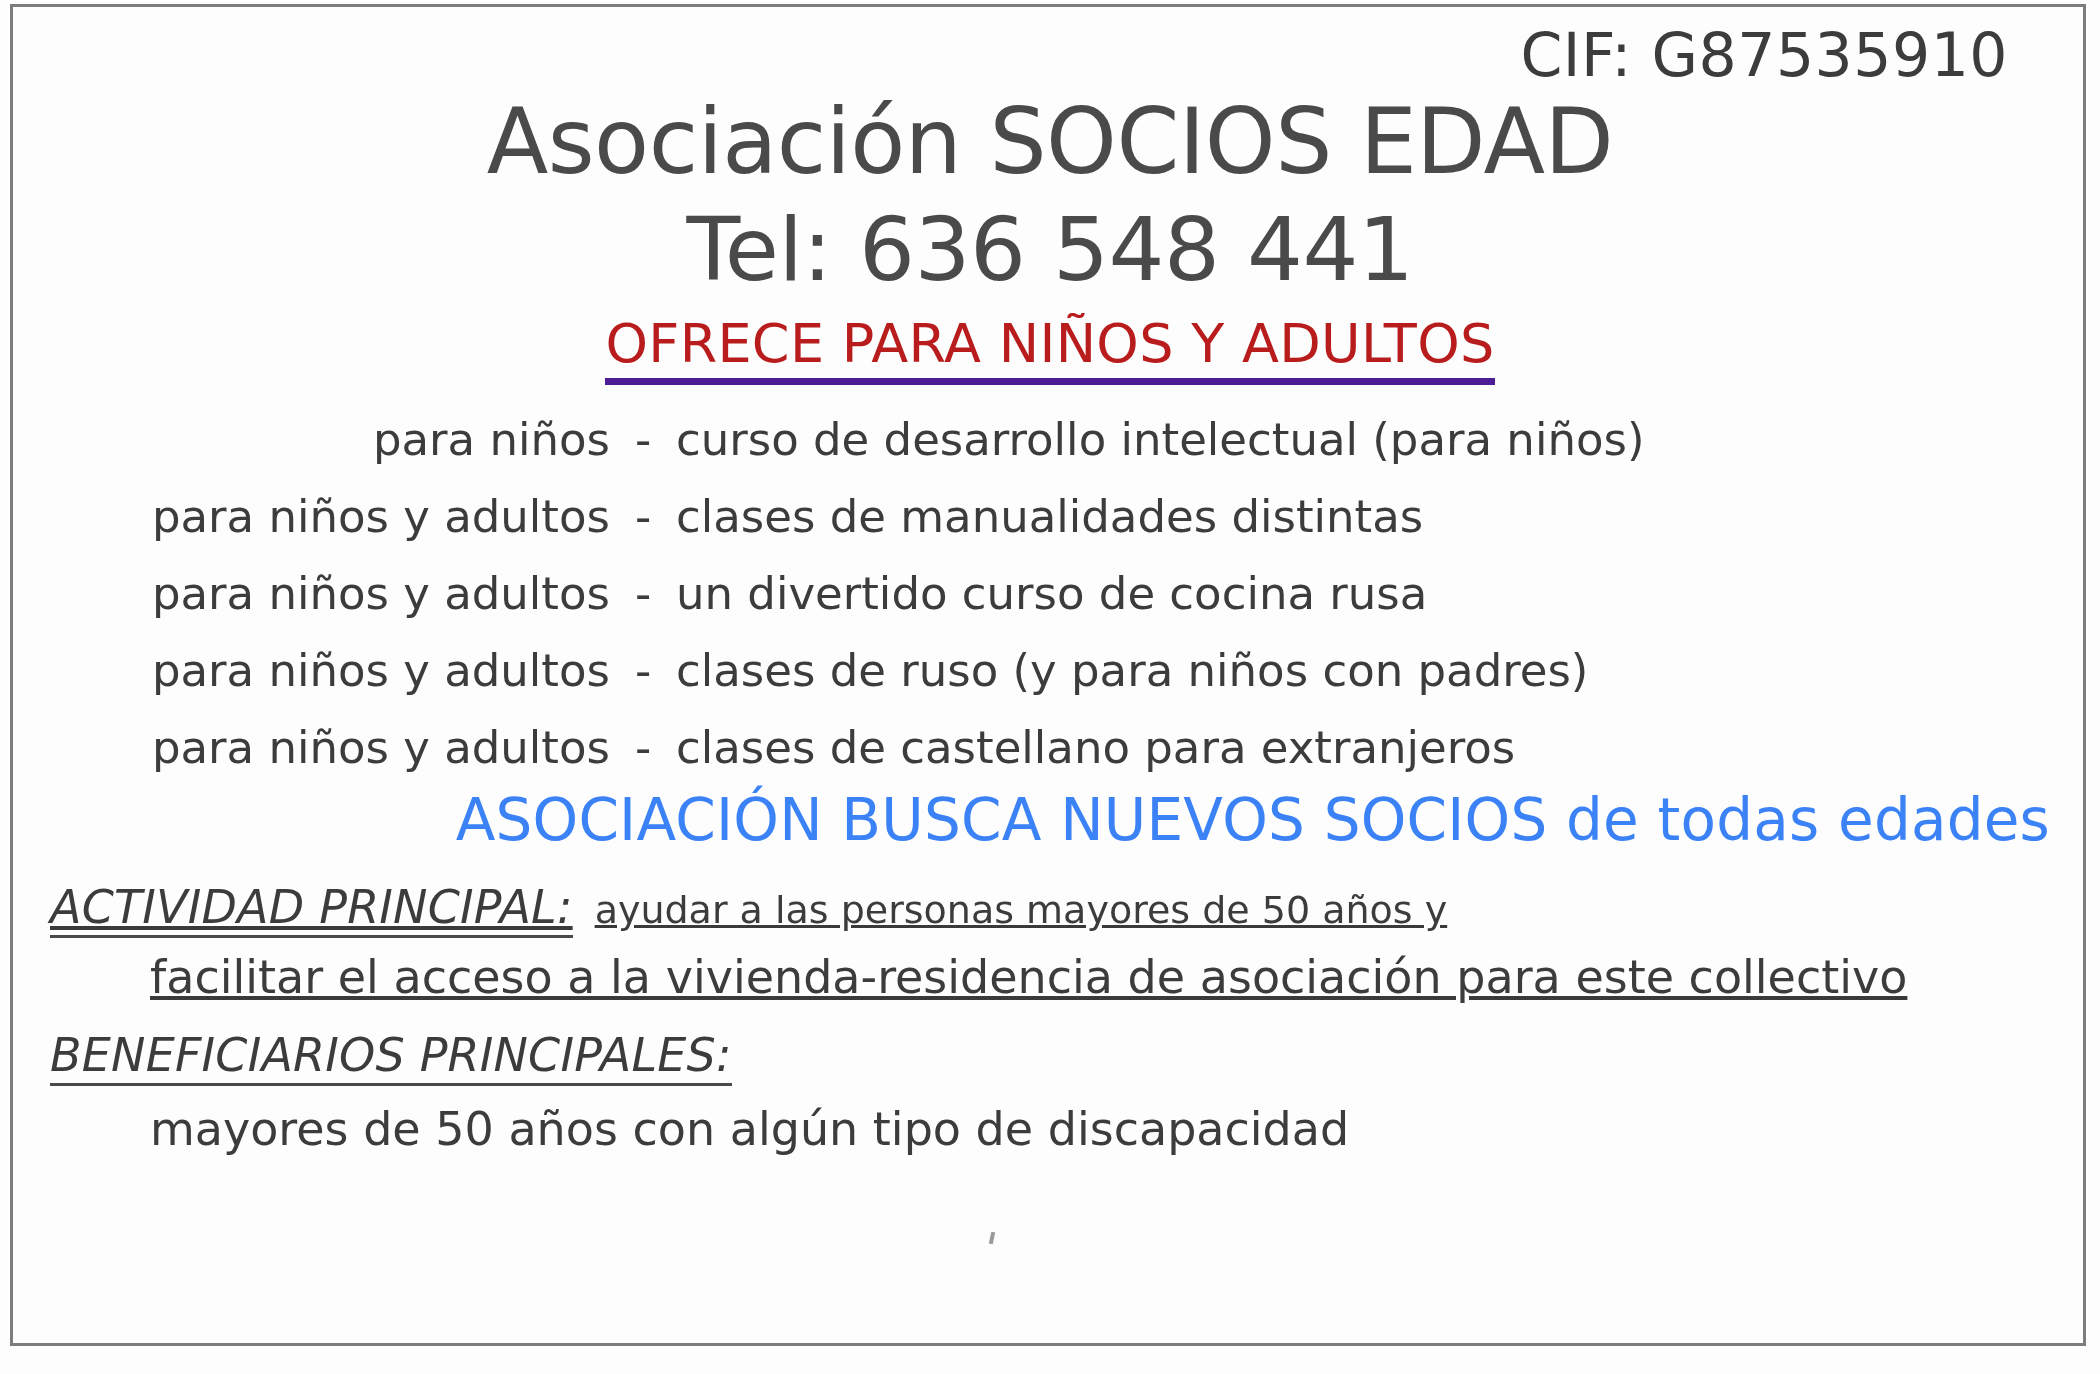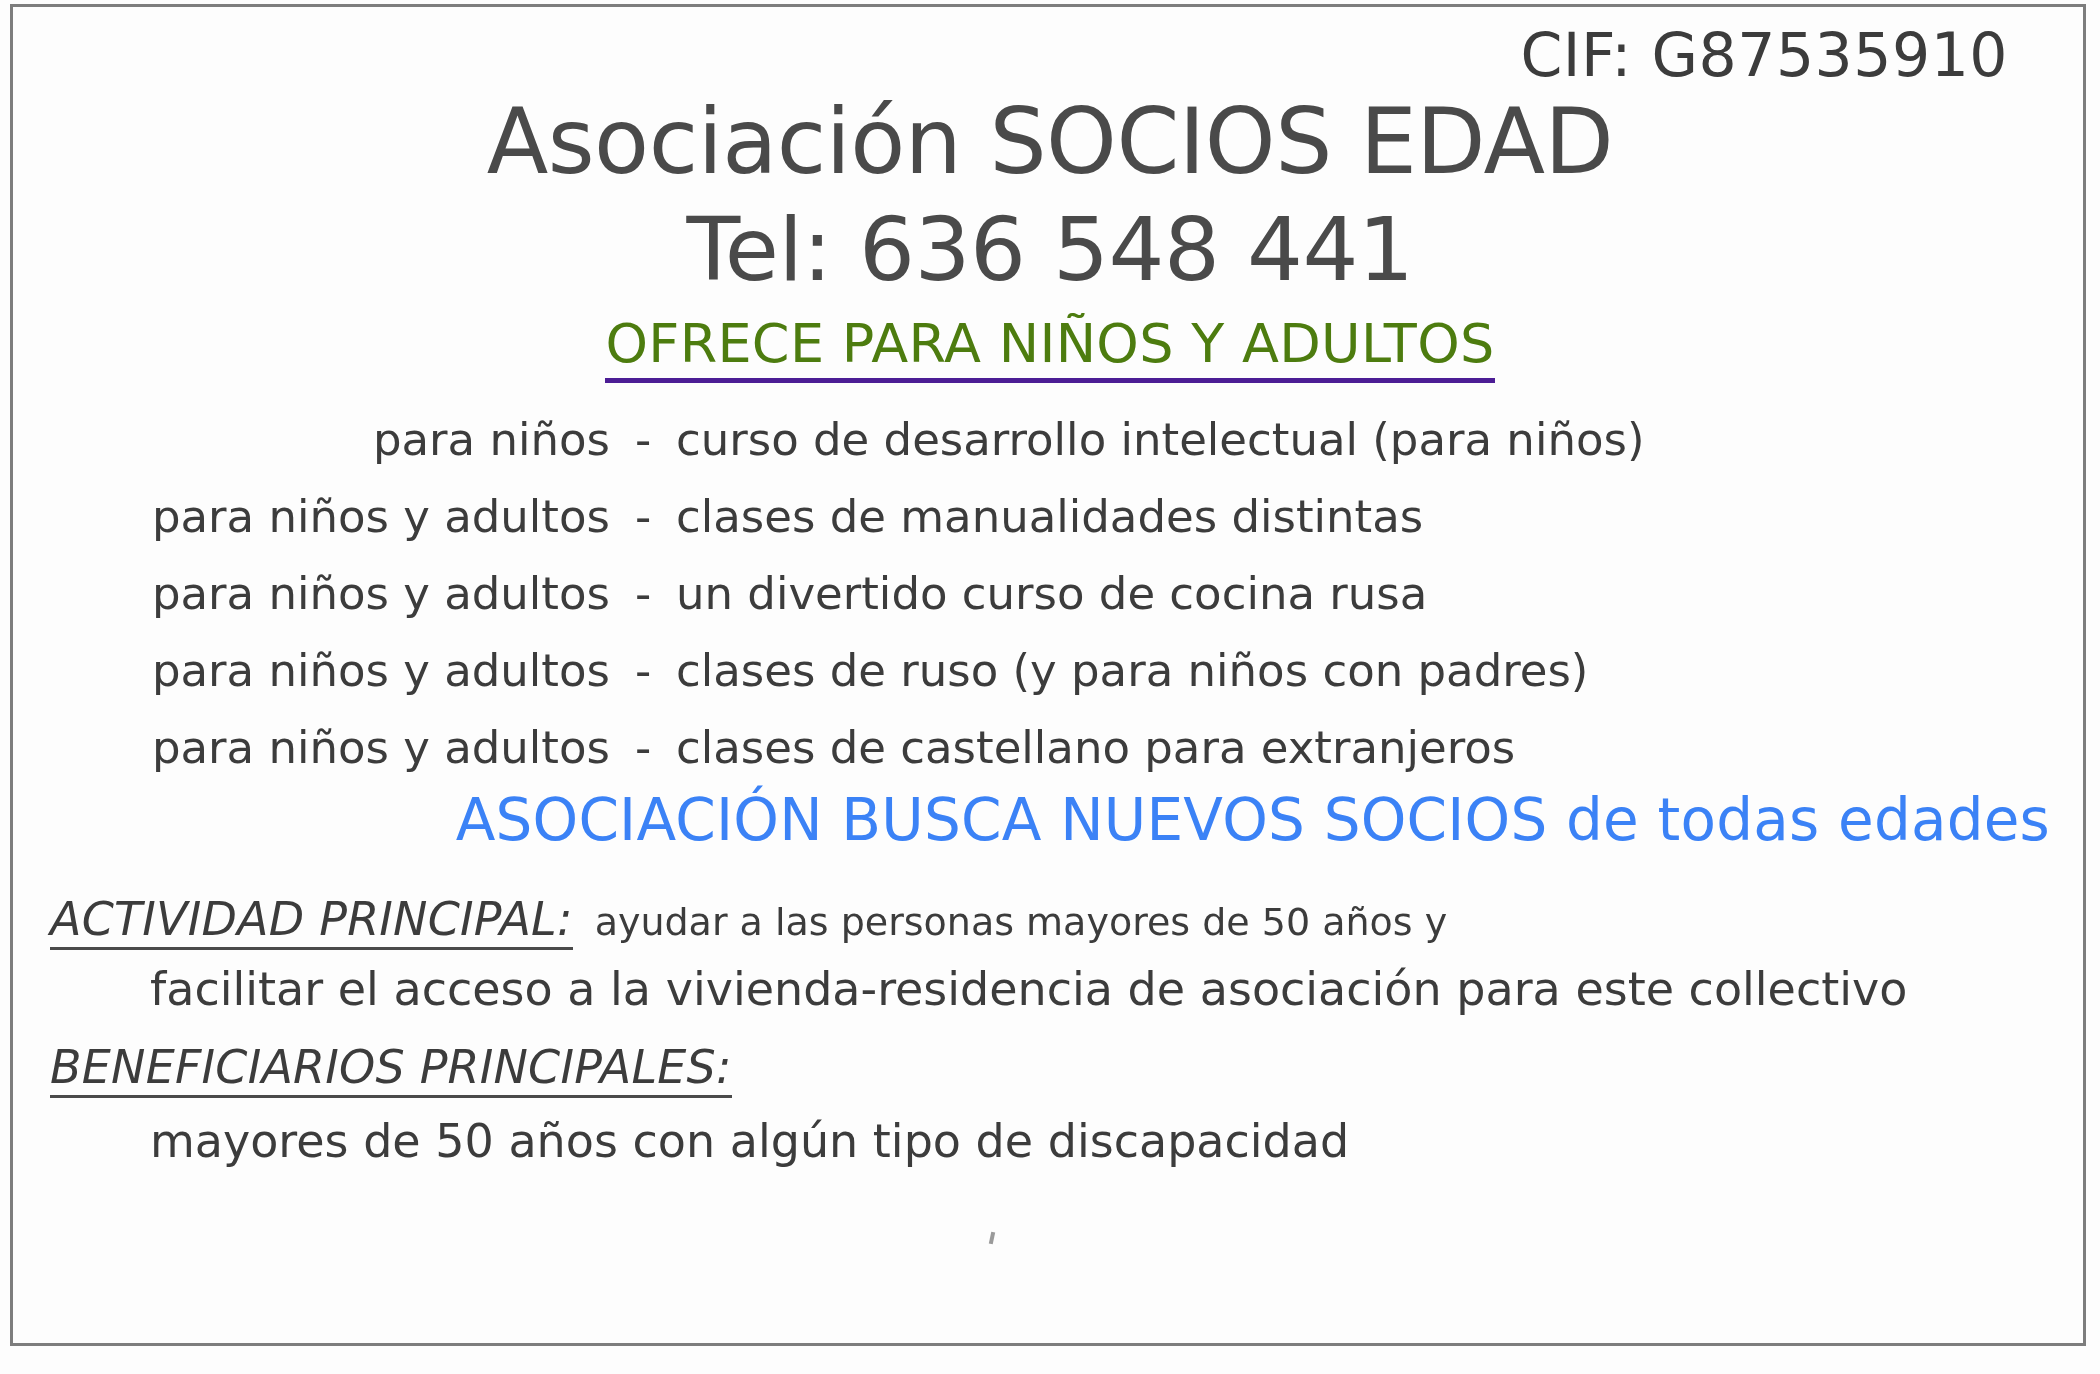--- a/index.html
+++ b/index.html
@@ -71,22 +71,22 @@
     margin-top: 16px;
     letter-spacing: -0.5px;
   }
 
   .offer-line {
     text-align: center;
     margin-top: 16px;
   }
   .offer-line span {
     font-size: 54px;
-    color: #4d7c0f;
-    border-bottom: 5px solid #4c1d95;
+    color: #b91c1c;
+    border-bottom: 7px solid #4c1d95;
     padding-bottom: 3px;
     letter-spacing: 0.3px;
   }
 
   .services {
     margin-top: 26px;
     width: 100%;
     border-collapse: collapse;
   }
   .services td {
@@ -111,21 +111,22 @@
   }
 
   .seeking {
     text-align: right;
     font-size: 58px;
     color: #3b82f6;
     letter-spacing: 0.2px;
   }
 
   .block {
-    margin-top: 38px;
+    margin-top: 26px;
+    text-decoration: underline;
   }
   .block-head {
     font-size: 46px;
     font-style: italic;
     color: #3c3c3c;
     border-bottom: 3px solid #4a4a4a;
     display: inline-block;
     padding-bottom: 1px;
     letter-spacing: 0.2px;
   }

